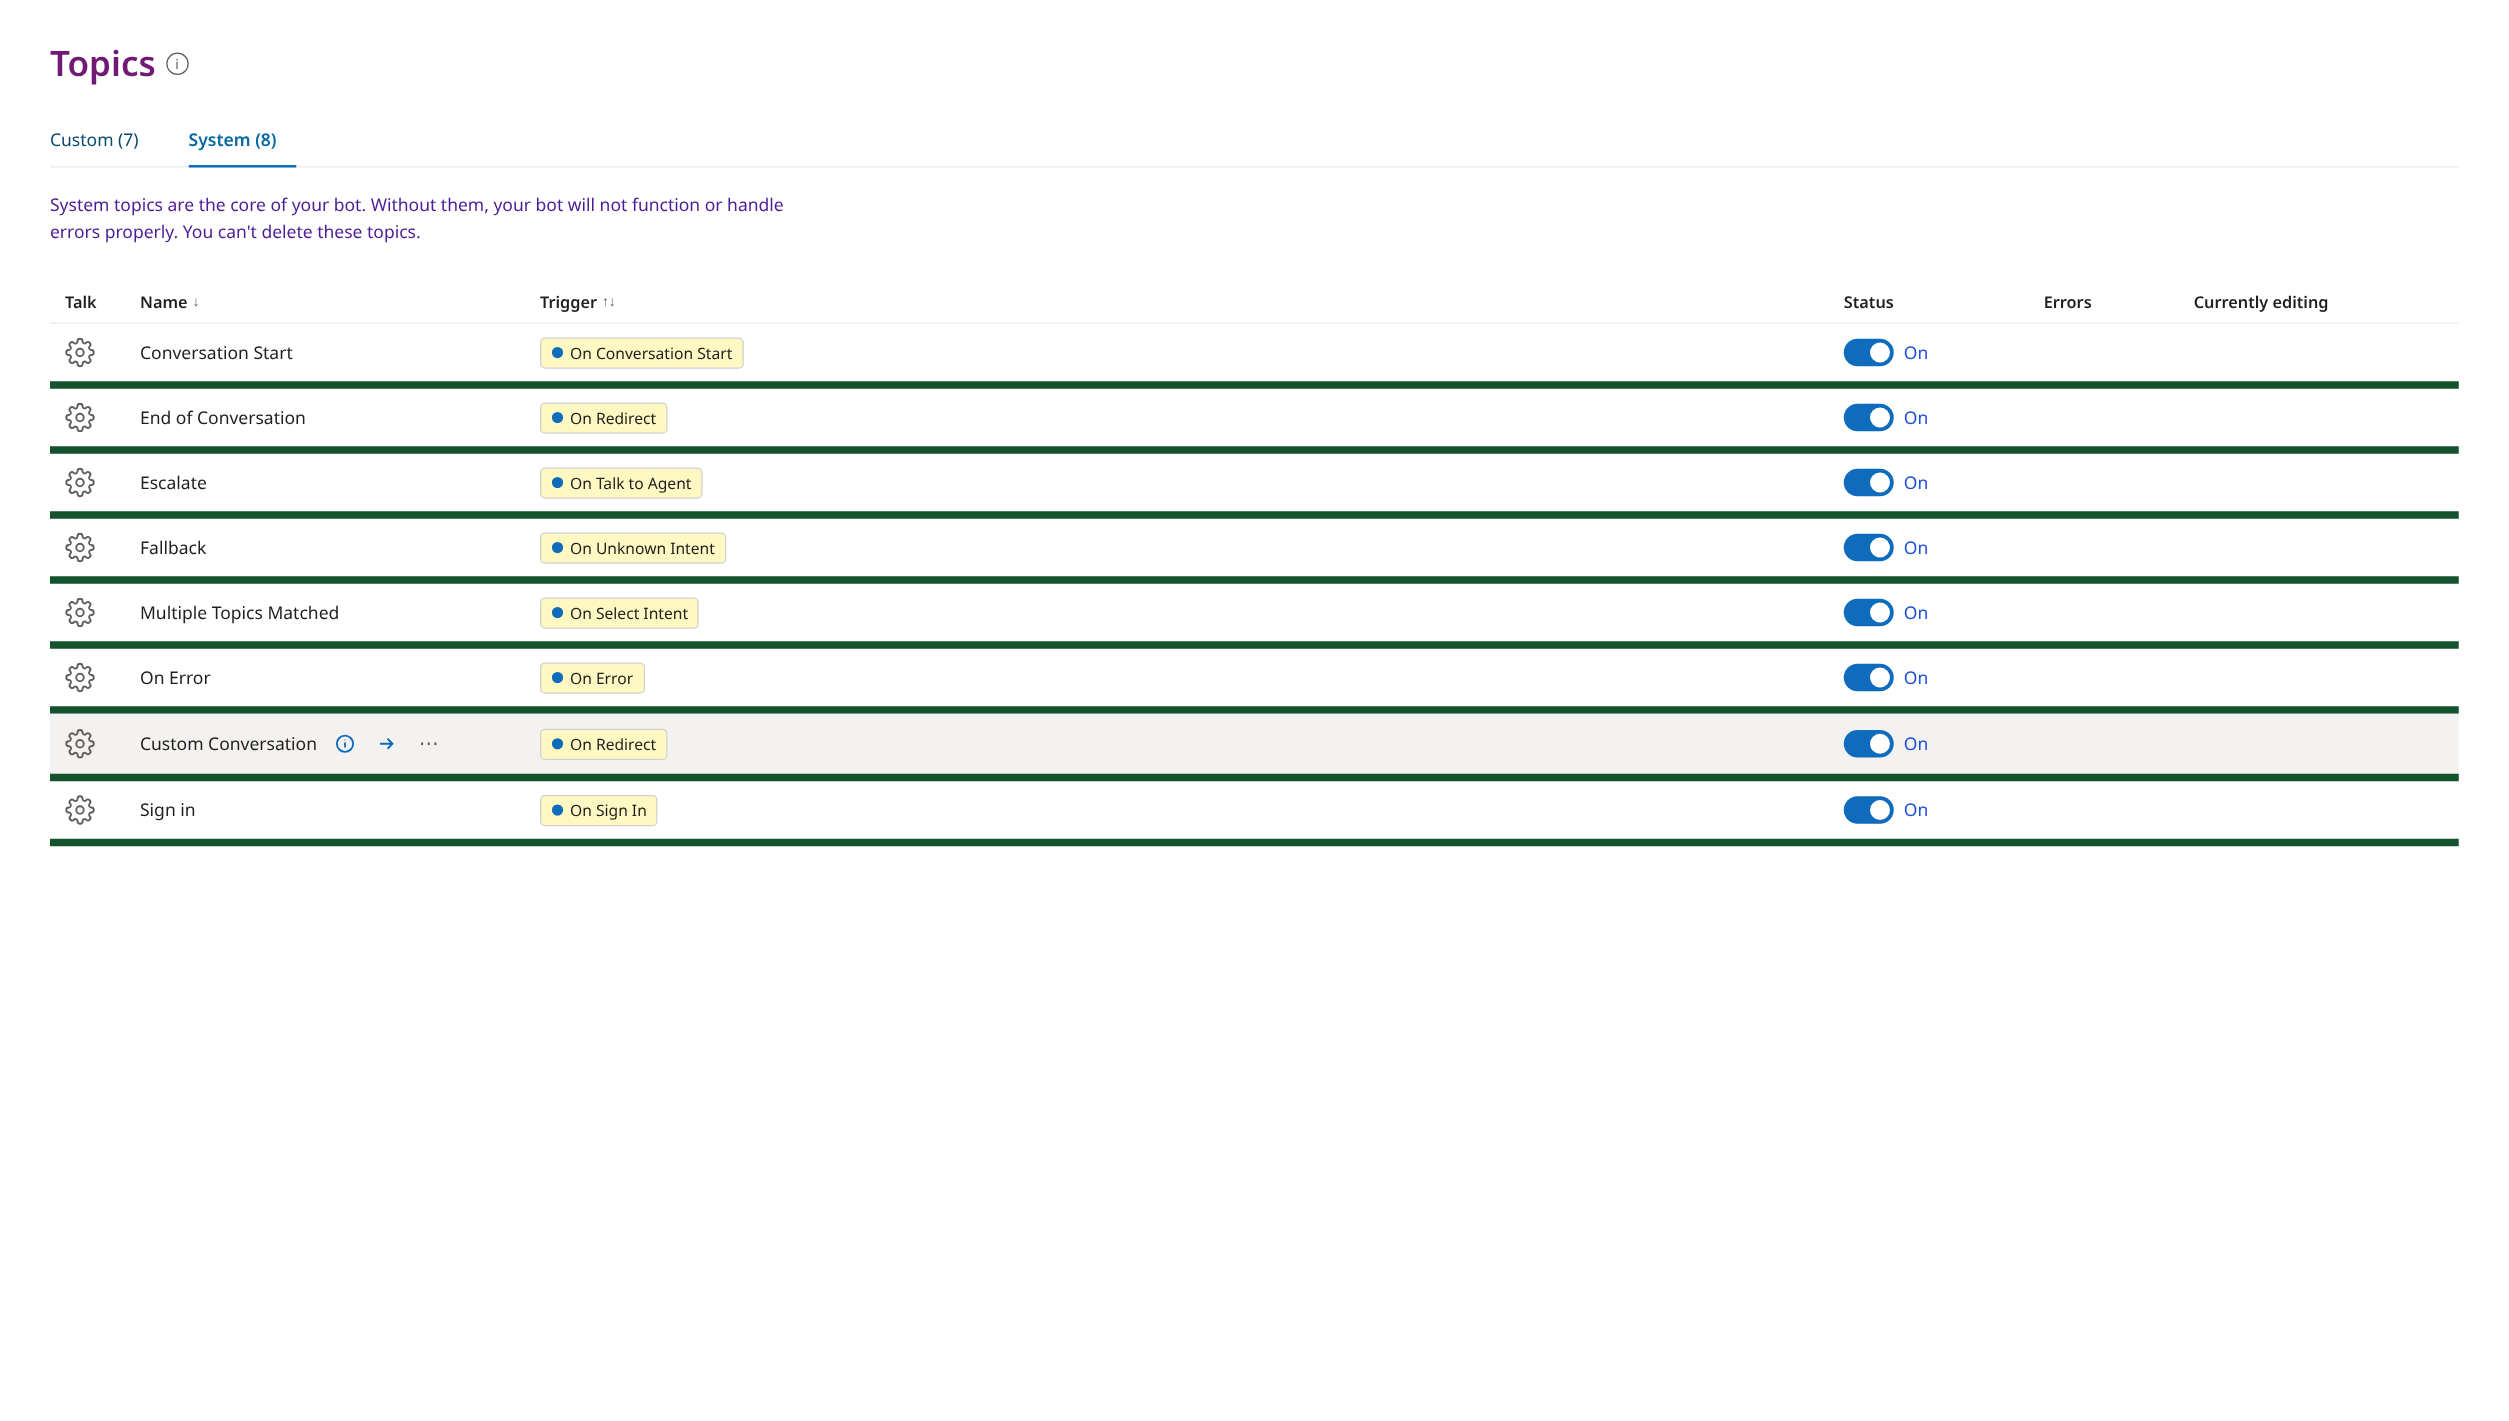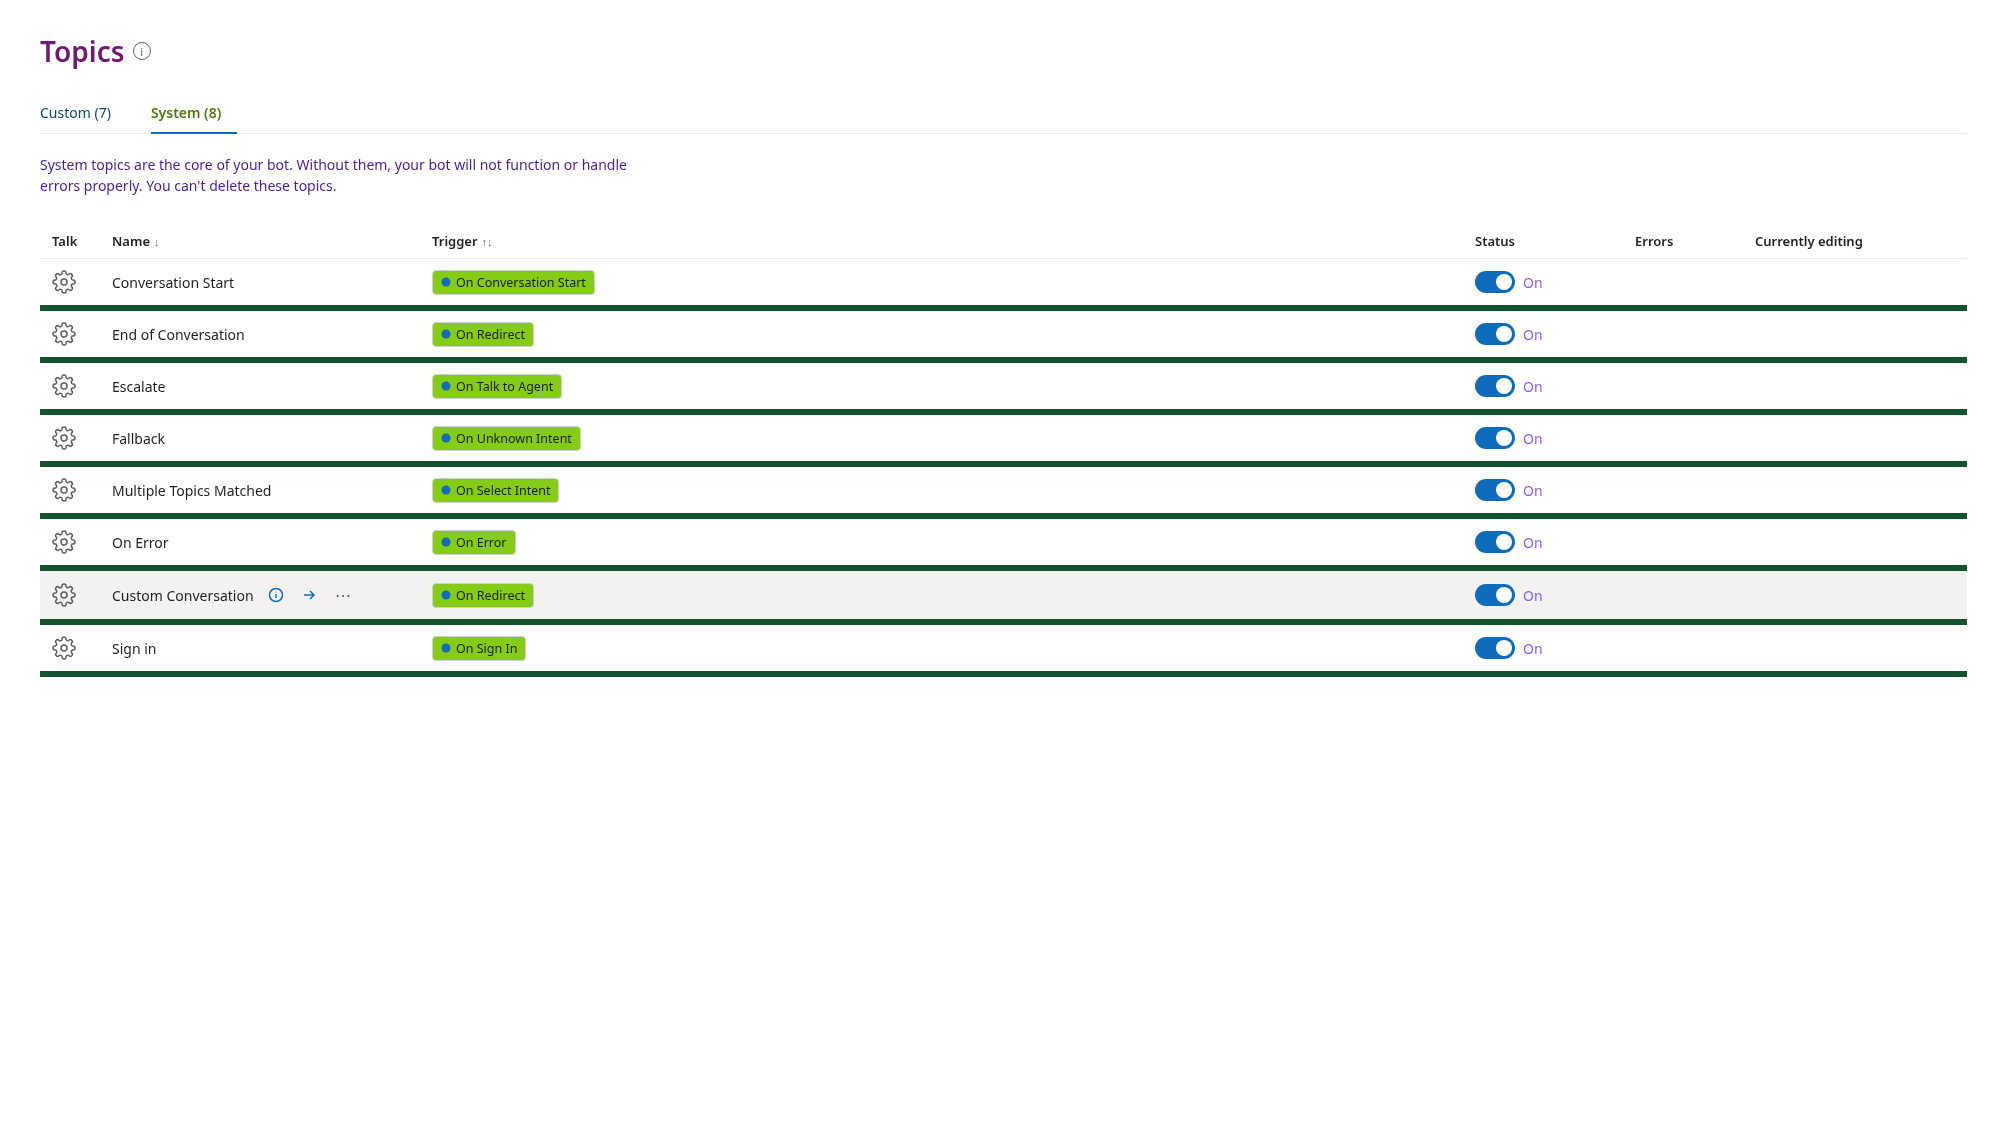--- a/index.html
+++ b/index.html
@@ -48,21 +48,21 @@
       margin-right: 24px;
       font-size: 14px;
       cursor: pointer;
       color: #0c4a6e;
       border-bottom: 2px solid transparent;
       position: relative;
       top: 1px;
       white-space: nowrap;
     }
     .tab.active {
-      color: #4d7c0f;
+      color: #0369a1;
       font-weight: 600;
       border-bottom: 2px solid #0f6cbd;
     }
     .description {
       font-size: 14px;
       color: #4c1d95;
       line-height: 1.5;
       margin-bottom: 28px;
       max-width: 600px;
     }
@@ -131,21 +131,21 @@
       display: flex;
       align-items: center;
       justify-content: center;
       color: #605e5c;
       font-size: 14px;
     }
     .trigger-badge {
       display: inline-flex;
       align-items: center;
       gap: 5px;
-      background: #84cc16;
+      background: #fef9c3;
       border: 1px solid #d2d0ce;
       border-radius: 4px;
       padding: 3px 8px;
       font-size: 12.5px;
       color: #201f1e;
       white-space: nowrap;
     }
     .status-cell {
       display: flex;
       align-items: center;
@@ -180,21 +180,21 @@
       border-radius: 50%;
       top: 3px;
       left: 3px;
       transition: 0.2s;
     }
     .toggle input:checked + .toggle-slider:before {
       transform: translateX(18px);
     }
     .status-label {
       font-size: 14px;
-      color: #8b5cf6;
+      color: #1d4ed8;
     }
   </style>
 </head>
 <body>
 
 <div class="page">
 
   <div class="page-title-row">
     <h1 class="page-title">Topics</h1>
     <span class="info-icon">ℹ</span>

